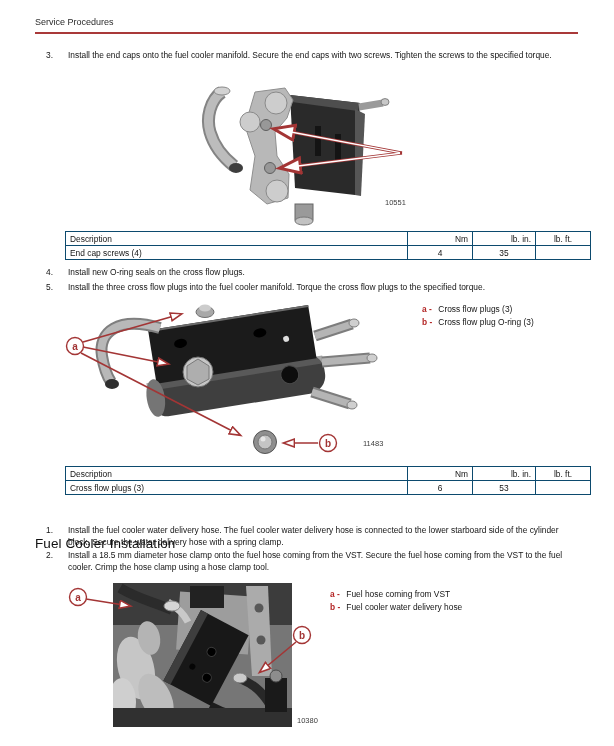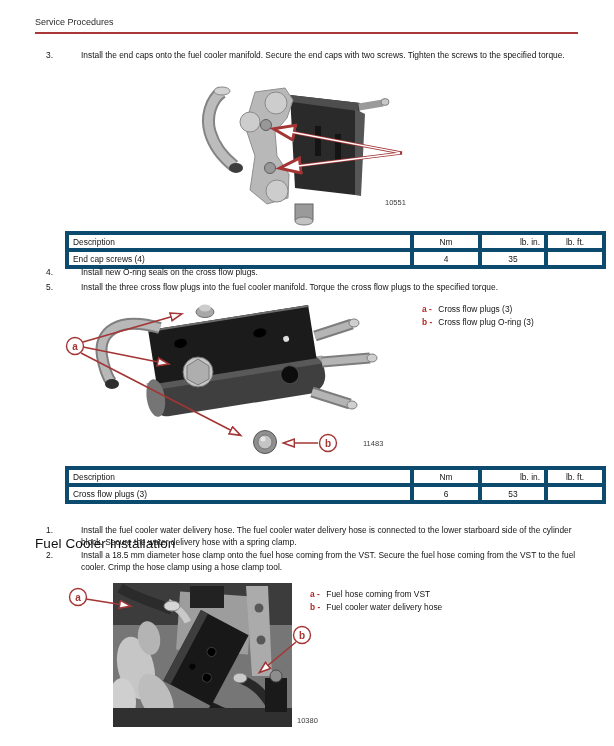--- a/index.html
+++ b/index.html
@@ -4,29 +4,29 @@
 <style>
   html,body{margin:0;padding:0;background:#e8e8e8;}
   .page{
     position:relative;width:614px;height:746px;margin:0 auto;background:#ffffff;
     font-family:"Liberation Sans", sans-serif;color:#1c1c1c;overflow:hidden;padding-left:45px;
   }
   .runhead{position:absolute;left:35px;top:17px;font-size:9px;color:#2a2a2a;}
   .rule{position:absolute;left:35px;top:32px;width:543px;height:1.5px;background:#a93939;}
   .step{position:absolute;display:flex;font-size:8.4px;line-height:11.6px;color:#141414;}
   .step .num{width:22px;flex:none;}
-  .step .txt{width:510px;margin-left:13px;}
+  .step .txt{width:510px;}
   .fig{position:absolute;text-align:right;}
   table.tq{position:absolute;left:65px;border-collapse:collapse;table-layout:fixed;}
   table.tq th,table.tq td{
-    border:4px solid #0c4a6e;font-size:8.4px;font-weight:normal;
+    border:1px solid #0c4a6e;font-size:8.4px;font-weight:normal;
     padding:1px 4px;height:11px;color:#141414;background:#fff;white-space:nowrap;overflow:hidden;
   }
   .col-desc{width:333px;text-align:left;}
-  .col-nm{width:56px;text-align:center;}
+  .col-nm{width:56px;text-align:right;}
   .col-lbin{width:54px;text-align:right;}
   .col-lbft{width:46px;}
   table.tq td.col-nm,table.tq td.col-lbin,table.tq td.col-lbft{text-align:center;}
   .h2{position:absolute;left:35px;top:504px;font-size:13.5px;color:#111;letter-spacing:0.1px;margin-top:32px;}
   .legend{position:absolute;font-size:8.4px;line-height:13px;color:#141414;}
   .legend .row{white-space:nowrap;}
   .legend .k{color:#b32424;font-weight:bold;display:inline-block;min-width:14px;}
   svg text.figid{font-size:7.5px;fill:#3c3c3c;font-family:"Liberation Sans",sans-serif;}
   svg text.co{font-size:10px;font-weight:bold;fill:#a33535;font-family:"Liberation Sans",sans-serif;}
 </style>
@@ -262,21 +262,21 @@
 
       <g>
         <line x1="236" y1="62" x2="200" y2="92" stroke="#a33535" stroke-width="1.6" marker-end="url(#ah3)"></line>
         <circle cx="242" cy="55" r="8.5" fill="#ffffff" stroke="#a33535" stroke-width="1.4"></circle>
         <text class="co" x="242" y="59" text-anchor="middle">b</text>
       </g>
       <text class="figid" x="237" y="143">10380</text>
     </svg>
   </div>
 
-  <div class="legend" style="left:310px;top:588px;">
+  <div class="legend" style="left:330px;top:588px;">
     <div class="row">
       <span class="k">a -</span>
       <span>Fuel hose coming from VST</span>
     </div>
     <div class="row">
       <span class="k">b -</span>
       <span>Fuel cooler water delivery hose</span>
     </div>
   </div>
 

